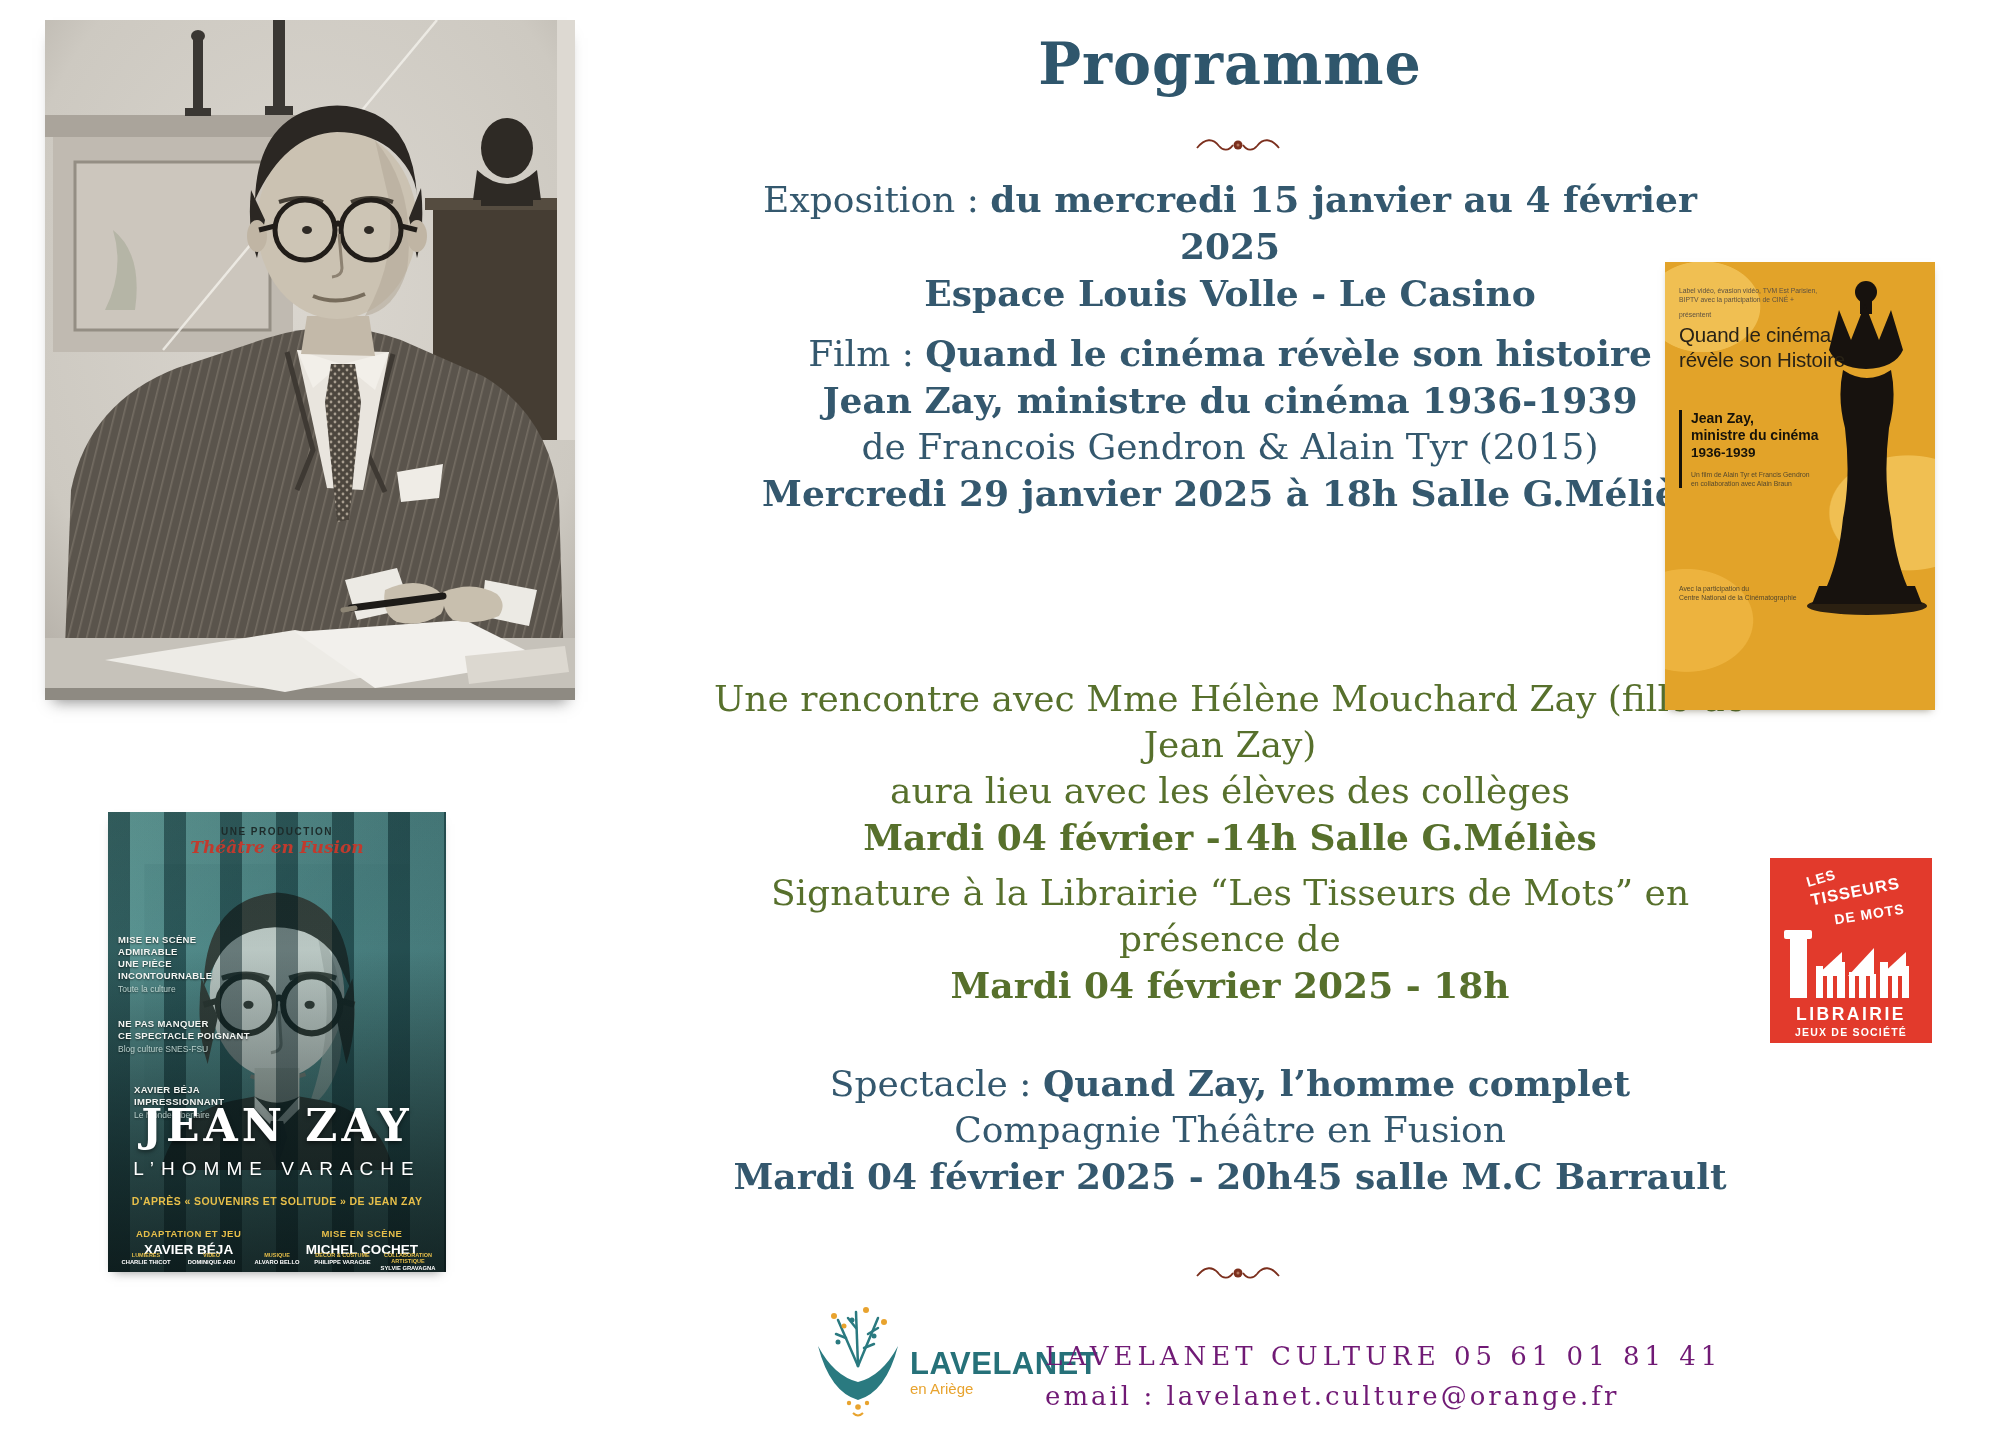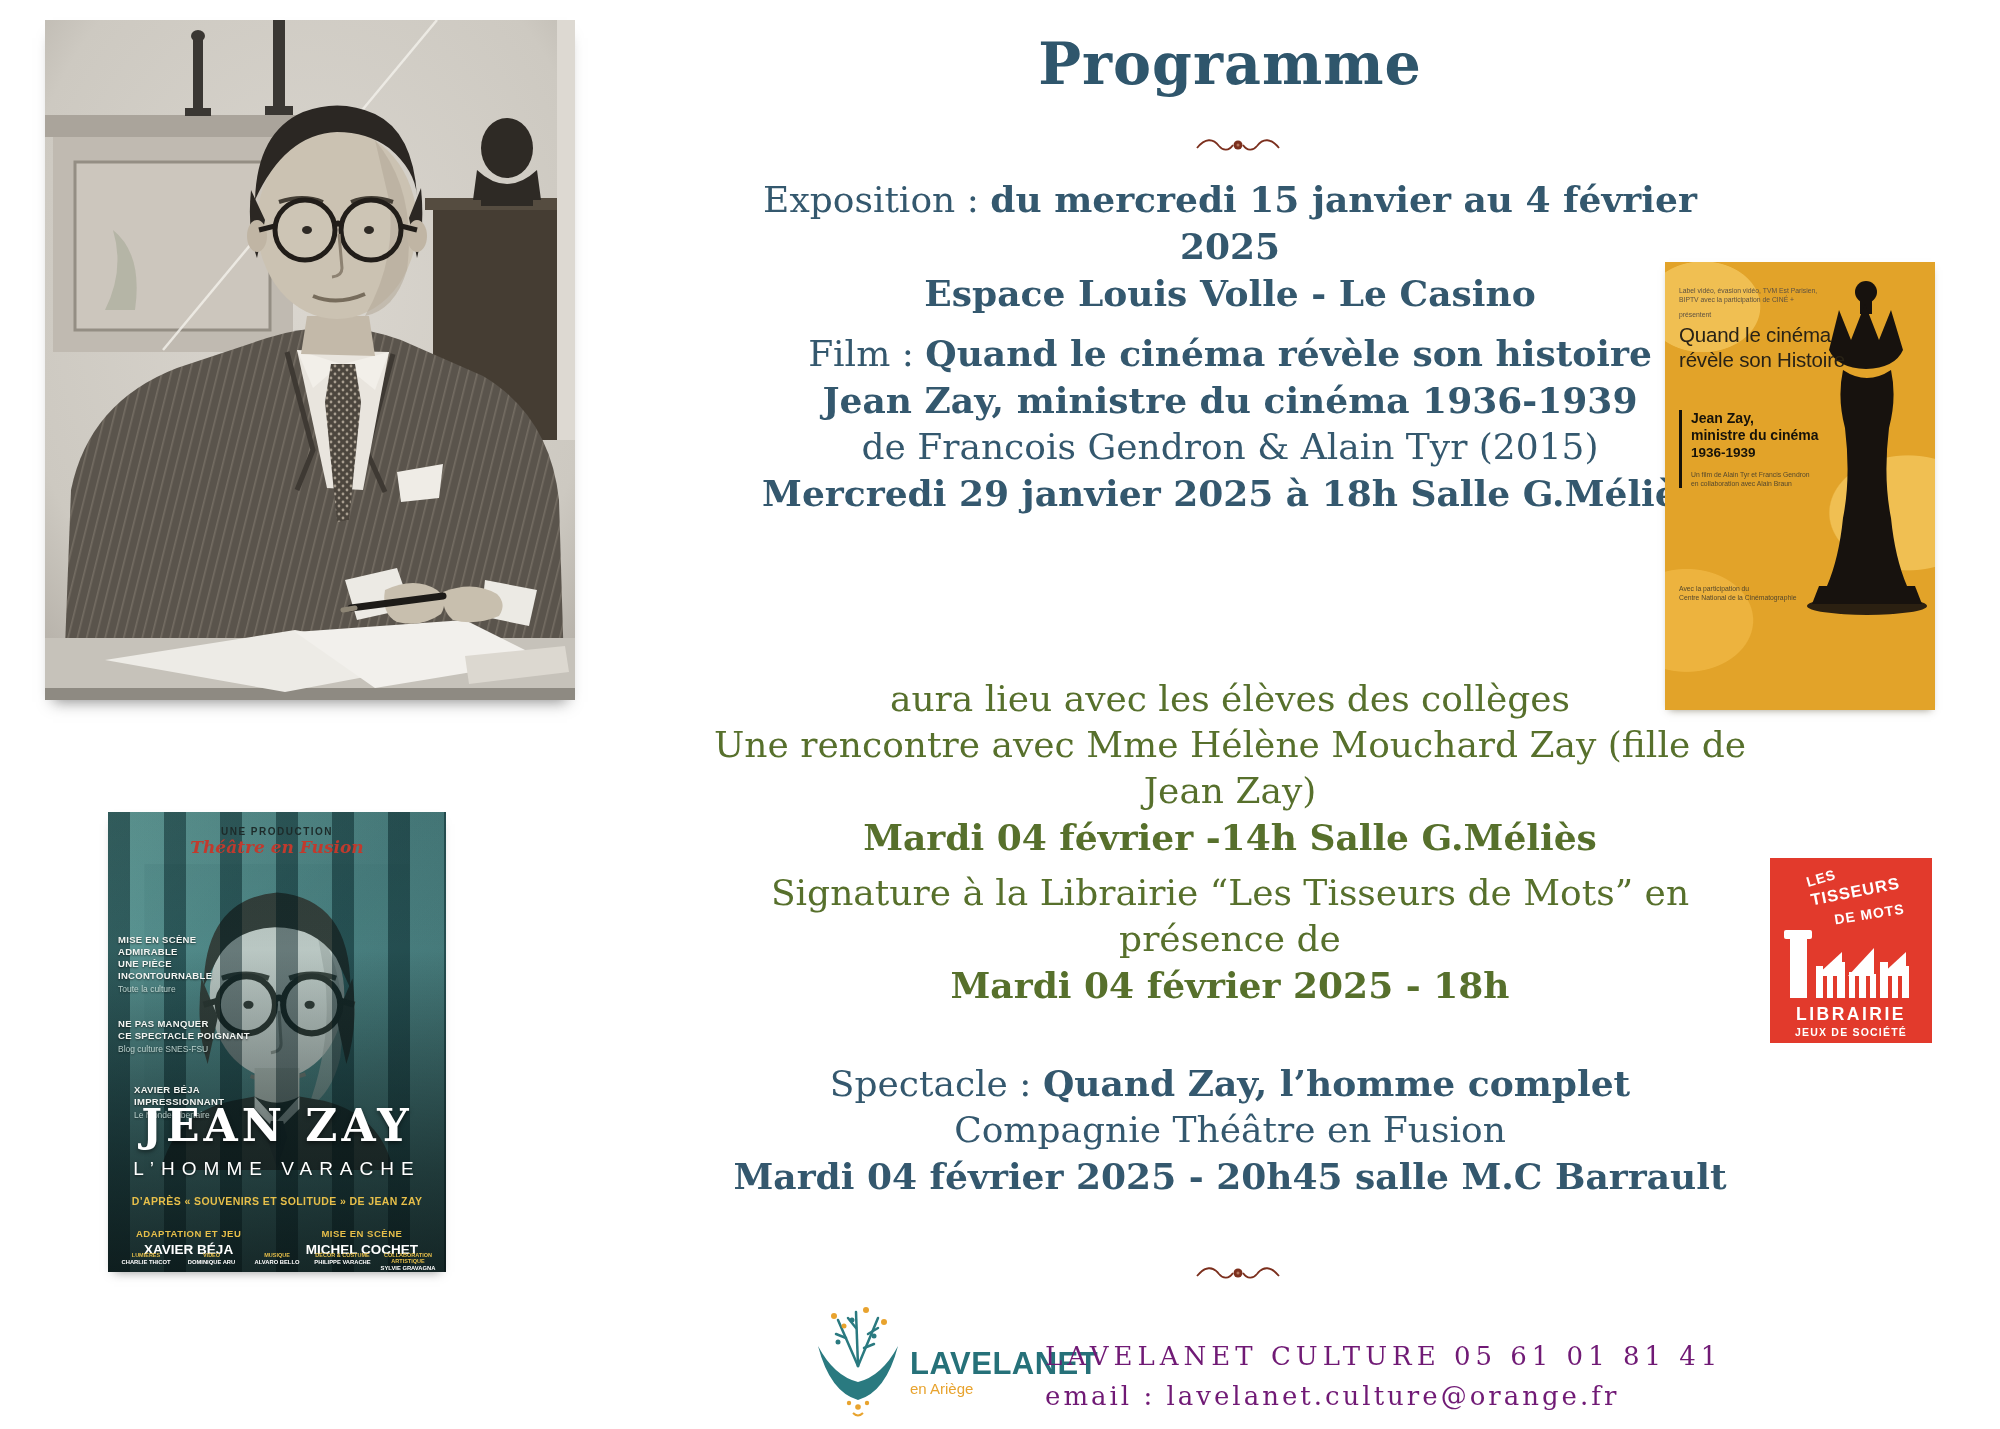--- a/index.html
+++ b/index.html
@@ -213,22 +213,22 @@
   </div>
 
   <div class="tblock" style="top:330px">
     <div><span>Film : </span><b>Quand le cinéma révèle son histoire</b></div>
     <div><b>Jean Zay, ministre du cinéma 1936-1939</b></div>
     <div>de Francois Gendron &amp; Alain Tyr (2015)</div>
     <div><b>Mercredi 29 janvier 2025 à 18h Salle G.Méliès</b></div>
   </div>
 
   <div class="tblock green" style="top:676px">
+    <div>Une rencontre avec Mme Hélène Mouchard Zay (fille de Jean Zay)</div>
     <div>aura lieu avec les élèves des collèges</div>
-    <div>Une rencontre avec Mme Hélène Mouchard Zay (fille de Jean Zay)</div>
     <div><b>Mardi 04 février -14h Salle G.Méliès</b></div>
   </div>
 
   <div class="tblock green" style="top:870px">
     <div>Signature à la Librairie “Les Tisseurs de Mots” en présence de</div>
     <div><b>Mardi 04 février 2025 - 18h</b></div>
   </div>
 
   <div class="tblock" style="top:1060px">
     <div><span>Spectacle : </span><b>Quand Zay, l’homme complet</b></div>

